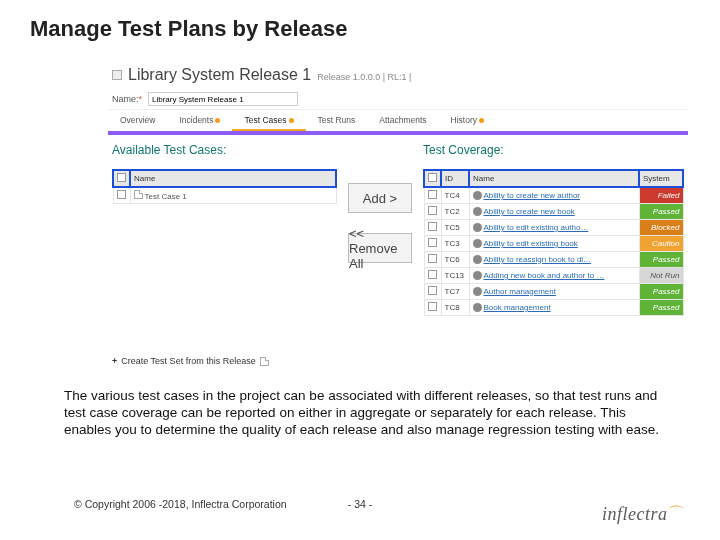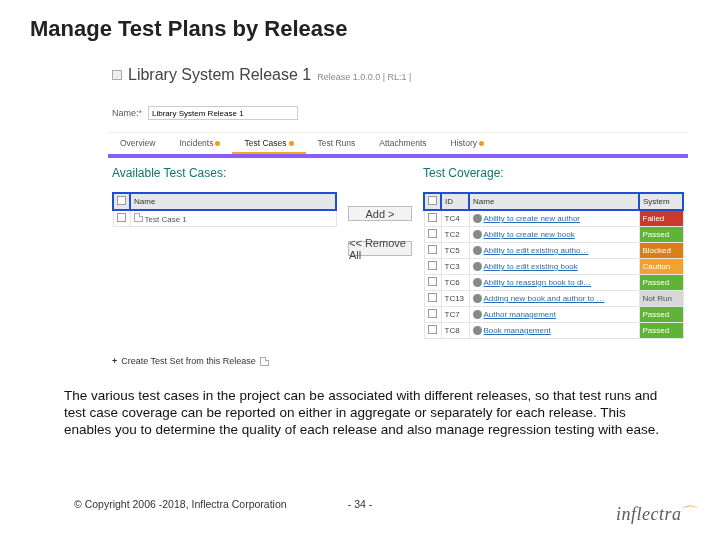--- a/index.html
+++ b/index.html
@@ -27,23 +27,22 @@
   }
   .app-title-row {
     display: flex; align-items: baseline; gap: 6px;
     padding: 6px 4px 2px 4px;
   }
   .back-btn { width:10px; height:10px; border:1px solid #aaa; background:#eee; display:inline-block; }
   .release-name { font-size: 16px; color:#444; }
   .release-meta { font-size: 9px; color:#888; }
   .name-row {
     display:flex; align-items:center; gap:6px;
-    padding: 6px 4px 12px 4px;
+    padding: 6px 4px 3px 4px;
     border-bottom: 1px solid #eee;
-    margin-top: 14px;
   }
   .name-label { font-size:9px; color:#555; }
   .req { color:#d9534f; }
   .name-input {
     flex:0 0 150px; height:14px; border:1px solid #ccc;
     font-size:8px; padding:1px 3px; background:#fff;
   }
   .tabs-row {
     display:flex; gap:0; border-bottom:4px solid #8b5cf6;
     font-size:8.5px; color:#555;
@@ -63,25 +62,25 @@
     padding:0 3px; background:#fff; display:flex; align-items:center; justify-content:space-between;
   }
   .chev { font-size:8px; color:#666; }
   .tbl { width:100%; border-collapse:collapse; font-size:8px; }
   .tbl th { background:#e7e7e7; border:2px solid #1d4ed8; padding:2px 3px; text-align:left; font-weight:normal; color:#333;}
   .tbl td { border:1px solid #e5e5e5; padding:2px 3px; }
   .chk { width:9px; height:9px; border:1px solid #999; display:inline-block; background:#fff;}
   .doc-ico { width:9px; height:9px; display:inline-block; background:#fff; border:1px solid #aaa; position:relative;}
   .doc-ico::after{ content:""; position:absolute; right:-1px; top:-1px; width:3px; height:3px; background:#fff; border-left:1px solid #aaa; border-bottom:1px solid #aaa;}
   .add-btn, .remove-btn {
-    width:64px; height:15px; border:1px solid #bbb; background:#f3f3f3;
-    font-size:11px; display:flex; align-items:center; justify-content:center;
+    width:64px; height:30px; border:1px solid #bbb; background:#f3f3f3;
+    font-size:13px; display:flex; align-items:center; justify-content:center;
   }
   .tc-name { color:#2a6bb5; text-decoration:underline; }
-  .status-cell { text-align:left; color:#fff; font-size:8px; }
+  .status-cell { text-align:right; color:#fff; font-size:8px;font-style:italic; }
   .st-failed  { background:#cc3a2e; }
   .st-passed  { background:#5fb336;margin-top:8px; }
   .st-blocked { background:#d97f18; color:#fff;}
   .st-caution { background:#f0a330; }
   .st-notrun  { background:#d7d7d7; color:#555;}
   .create-set {
     position:absolute; left:4px; bottom:4px;
     font-size:9px; color:#333;
     display:flex; align-items:center; gap:4px;
   }
@@ -102,21 +101,21 @@
   }
   .copyright {
     position:absolute; left:74px; bottom:30px;
     font-size:10.5px; color:#333;
   }
   .pagenum {
     position:absolute; left:50%; transform:translateX(-50%); bottom:30px;
     font-size:10.5px; color:#333;
   }
   .logo {
-    position:absolute; right:20px; bottom:14px;
+    position:absolute; right:34px; bottom:14px;
     font-size:18px; font-style:italic; color:#5b5b5b;
     font-family: Georgia, 'Times New Roman', serif;
     letter-spacing:0.5px;
   }
   .logo .accent { color:#f59a1f; font-style:normal;}
   .person-ico { width:9px; height:9px; border-radius:50%; background:#888; display:inline-block; margin-right:2px; vertical-align:middle;}
   .link-like { color:#555; }
 </style>
 </head>
 <body>

